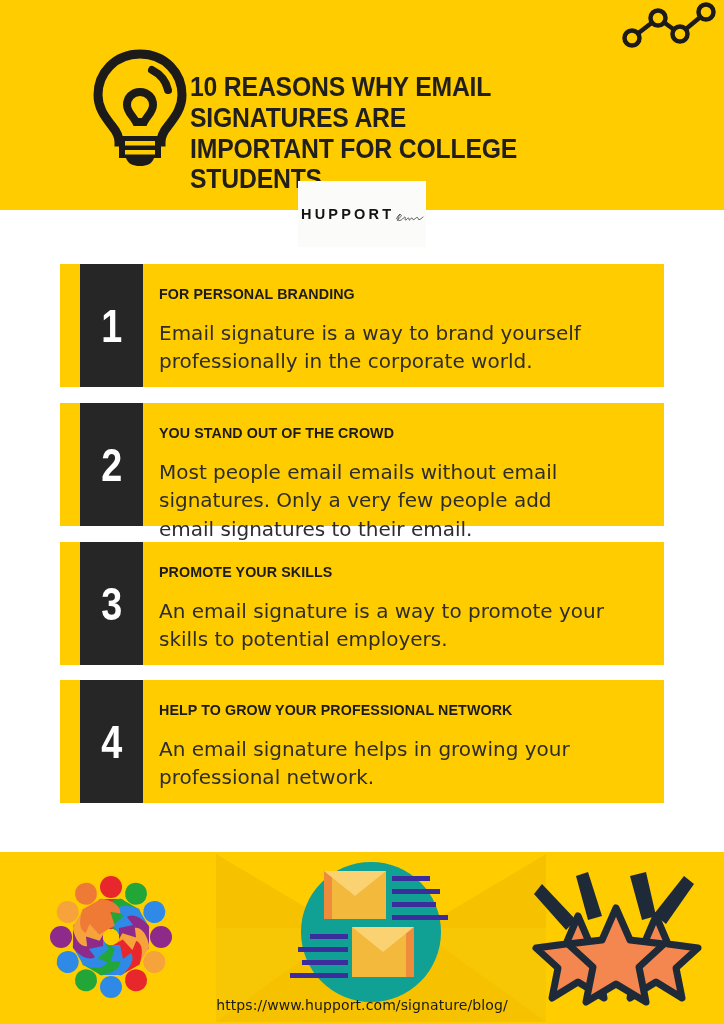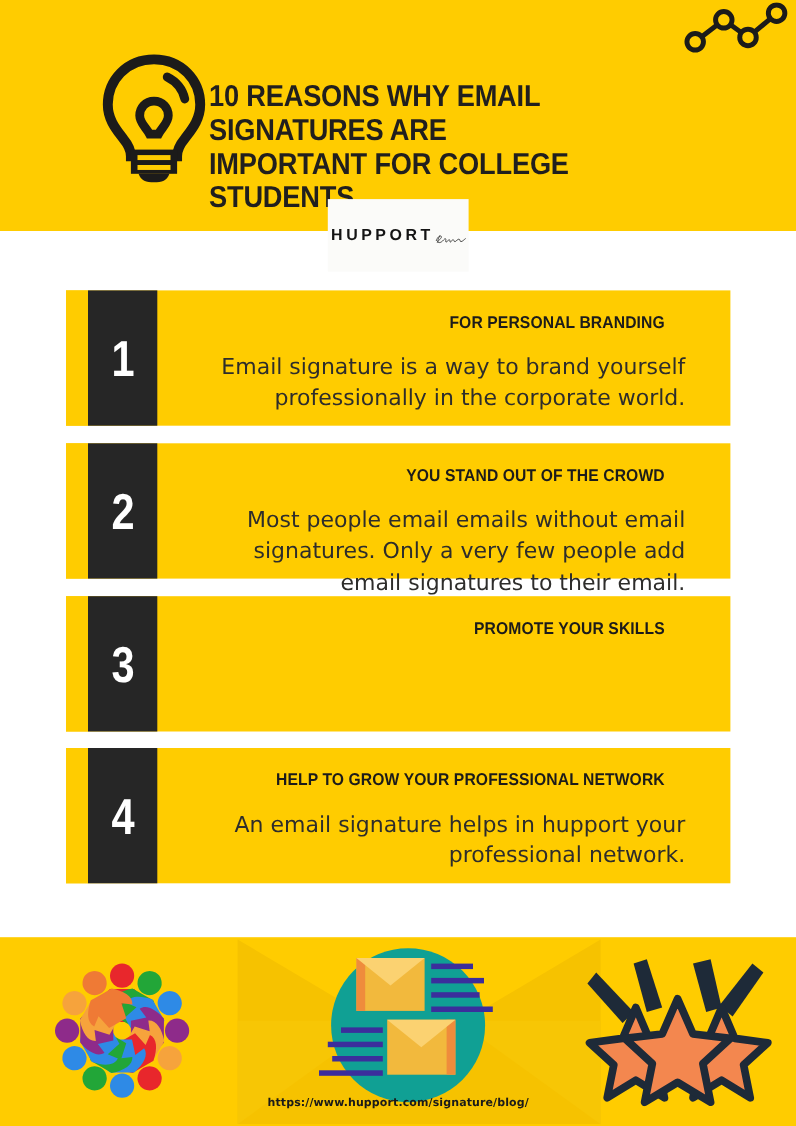--- a/index.html
+++ b/index.html
@@ -113,22 +113,21 @@
     color: #ffffff;
     font-family: "Liberation Sans Narrow", "Liberation Sans", sans-serif;
     font-weight: 700;
     font-size: 46px;
     line-height: 1;
     transform: scaleX(0.82);
   }
 
   .card-body {
     flex: 1 1 auto;
-    padding: 21px 22px 20px 28px;
-    text-align: right;
+    padding: 21px 22px 20px 16px;
   }
 
   .card-heading {
     color: #1c1b1a;
     font-family: "Liberation Sans Narrow", "Liberation Sans", sans-serif;
     font-weight: 700;
     font-size: 15.5px;
     letter-spacing: 0.1px;
     text-transform: uppercase;
     transform: scaleX(0.92);
@@ -178,22 +177,22 @@
     width: 172px; height: 142px;
   }
 
   .footer-url {
     position: absolute;
     left: 0; top: 997px;
     width: 724px;
     text-align: center;
     color: #1a1a1a;
     font-family: "DejaVu Sans", sans-serif;
-    font-weight: 700;
-    font-size: 10px;
+    font-weight: 400;
+    font-size: 14px;
     letter-spacing: 0.1px;
     z-index: 6;
   }
 </style>
 </head>
 <body>
 
 <div id="page">
 
   <div class="header-band">
@@ -254,31 +253,32 @@
       </div>
     </div>
 
     <div class="card" style="top:542px; height:123px;">
       <div class="card-strip"></div>
       <div class="card-numbox">
         <span class="card-num">3</span>
       </div>
       <div class="card-body">
         <div class="card-heading">PROMOTE YOUR SKILLS</div>
+        <div class="card-text">An email signature is a way to promote your skills to potential employers.</div>
       </div>
     </div>
 
     <div class="card" style="top:680px; height:123px;">
       <div class="card-strip"></div>
       <div class="card-numbox">
         <span class="card-num">4</span>
       </div>
       <div class="card-body">
         <div class="card-heading">HELP TO GROW YOUR PROFESSIONAL NETWORK</div>
-        <div class="card-text">An email signature helps in hupport your professional network.</div>
+        <div class="card-text">An email signature helps in growing your professional network.</div>
       </div>
     </div>
 
   </div>
 
   <div class="footer-band">
 
     <svg class="footer-watermark" viewBox="0 0 370 176">
       <rect x="20" y="8" width="330" height="168" fill="#f6c200"></rect>
       <path d="M20 8 L185 106 L350 8 Z" fill="#ffcc00"></path>

